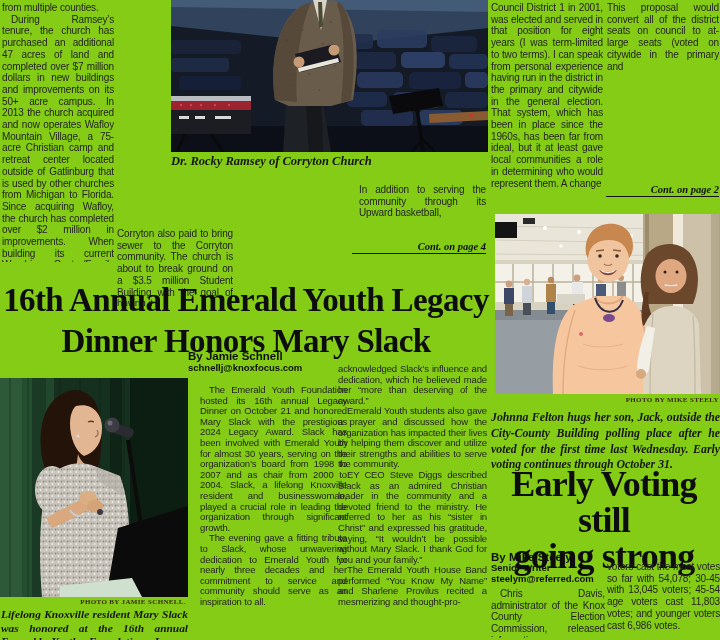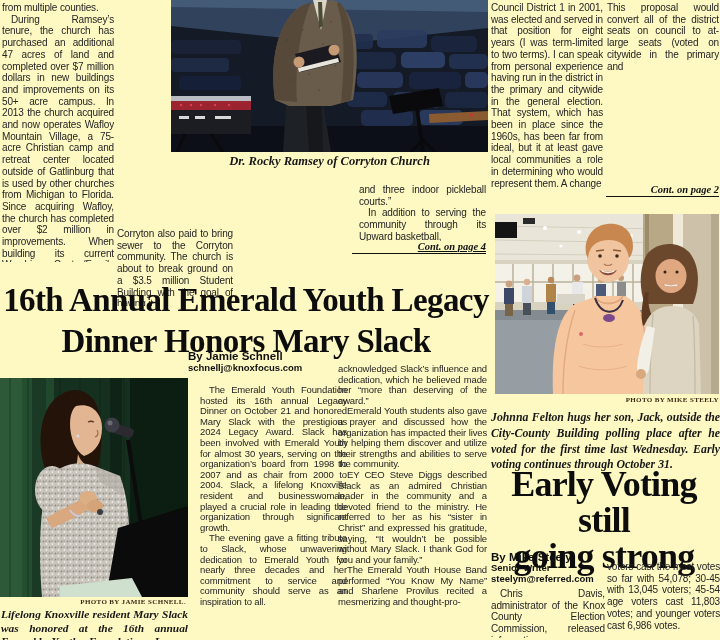--- a/index.html
+++ b/index.html
@@ -1,36 +1,36 @@
 <!DOCTYPE html>
 <html><head>
 <meta charset="utf-8">
 <style>
   html,body{margin:0;padding:0;background:#e8e8e8;}
-  .page{position:relative;width:720px;height:640px;background:#fef9c3;overflow:hidden;
+  .page{position:relative;width:720px;height:640px;background:#84cc16;overflow:hidden;
         font-family:"Liberation Sans",sans-serif;color:#1c1c1c;}
   
   .bcol{position:absolute;text-align:justify;font-size:10px;line-height:11.7px;
         letter-spacing:-0.15px;color:#242424;overflow:hidden;}
   .bcol p{margin:0;}
   .bcol p + p{text-indent:9px;}
   .bcol.indent-first p:first-child{text-indent:9px;}
   .legacy-body{font-size:9.5px;line-height:10.6px;}
   
   .cont{position:absolute;font-family:"Liberation Serif",serif;font-weight:bold;font-style:italic;
         font-size:10.5px;text-align:right;border-bottom:1.5px solid #111;padding-bottom:1px;color:#111;}
   
   .headline{position:absolute;font-family:"Liberation Serif",serif;font-weight:bold;color:#0d0d0d;
             text-align:center;letter-spacing:-0.6px;}
   .headline-main{font-size:33px;line-height:41px;}
   .headline-vote{font-size:36px;line-height:36px;letter-spacing:-0.8px;}
   
   .photo-caption{position:absolute;font-family:"Liberation Serif",serif;font-weight:bold;font-style:italic;
                  text-align:justify;color:#161616;overflow:hidden;}
-  .cap-ramsey{font-size:12.5px;text-align:center;}
+  .cap-ramsey{font-size:12.5px;}
   .cap-slack{font-size:11.4px;line-height:13.6px;}
   .cap-felton{font-size:11.8px;line-height:15.8px;}
   .credit{position:absolute;font-family:"Liberation Serif",serif;font-weight:bold;font-size:7px;
           letter-spacing:.35px;color:#3b2a16;text-align:right;}
   
   .byline{position:absolute;color:#101010;}
   .byline .by{font-weight:bold;font-size:11.5px;line-height:12px;}
   .byline .role{font-weight:bold;font-size:9.5px;line-height:10px;}
   .byline .email{font-weight:bold;font-size:9.5px;line-height:11px;}
   .photo{position:absolute;overflow:hidden;background:#222;}
@@ -121,24 +121,23 @@
       <rect x="258" y="114" width="59" height="9" fill="#8a5a30" transform="rotate(-3 258 114)"></rect>
       <circle cx="300" cy="115" r="2" fill="#c03838"></circle>
     </svg>
   </div>
   <div class="photo-caption cap-ramsey" style="left:171px;top:154px;width:317px;height:16px;">Dr. Rocky Ramsey of Corryton Church</div>
 
   <div class="bcol" id="church-col2" style="left:117px;top:184px;width:116px;height:78px;margin-top:44px;">
       <p>Corryton also paid to bring sewer to the Corryton community. The church is about to break ground on a $3.5 million Student Building with the goal of having it</p>
     </div>
   <div class="bcol" style="left:359px;top:184px;width:127px;height:57px;">
-      <p>and three indoor pickleball courts.”</p>
       <p>In addition to serving the community through its Upward basketball,</p>
     </div>
-  <div class="cont" style="left:352px;top:241px;width:134px;text-decoration:underline;">Cont. on page 4</div>
+  <div class="cont" style="left:352px;top:241px;width:134px;">Cont. on page 4</div>
 
   <div class="bcol" style="left:491px;top:2px;width:112px;height:196px;">
       <p>Council District 1 in 2001, was elected and served in that position for eight years (I was term-limited to two terms). I can speak from personal experience having run in the district in the primary and citywide in the general election. That system, which has been in place since the 1960s, has been far from ideal, but it at least gave local communities a role in determining who would represent them. A change</p>
     </div>
   <div class="bcol" style="left:607px;top:2px;width:112px;height:182px;">
       <p>This proposal would convert all of the district seats on council to at-large seats (voted on citywide in the primary and</p>
     </div>
   <div class="cont" style="left:606px;top:184px;width:113px;">Cont. on page 2</div>
 
   <div class="headline headline-main" style="left:0;top:280px;width:492px;">

